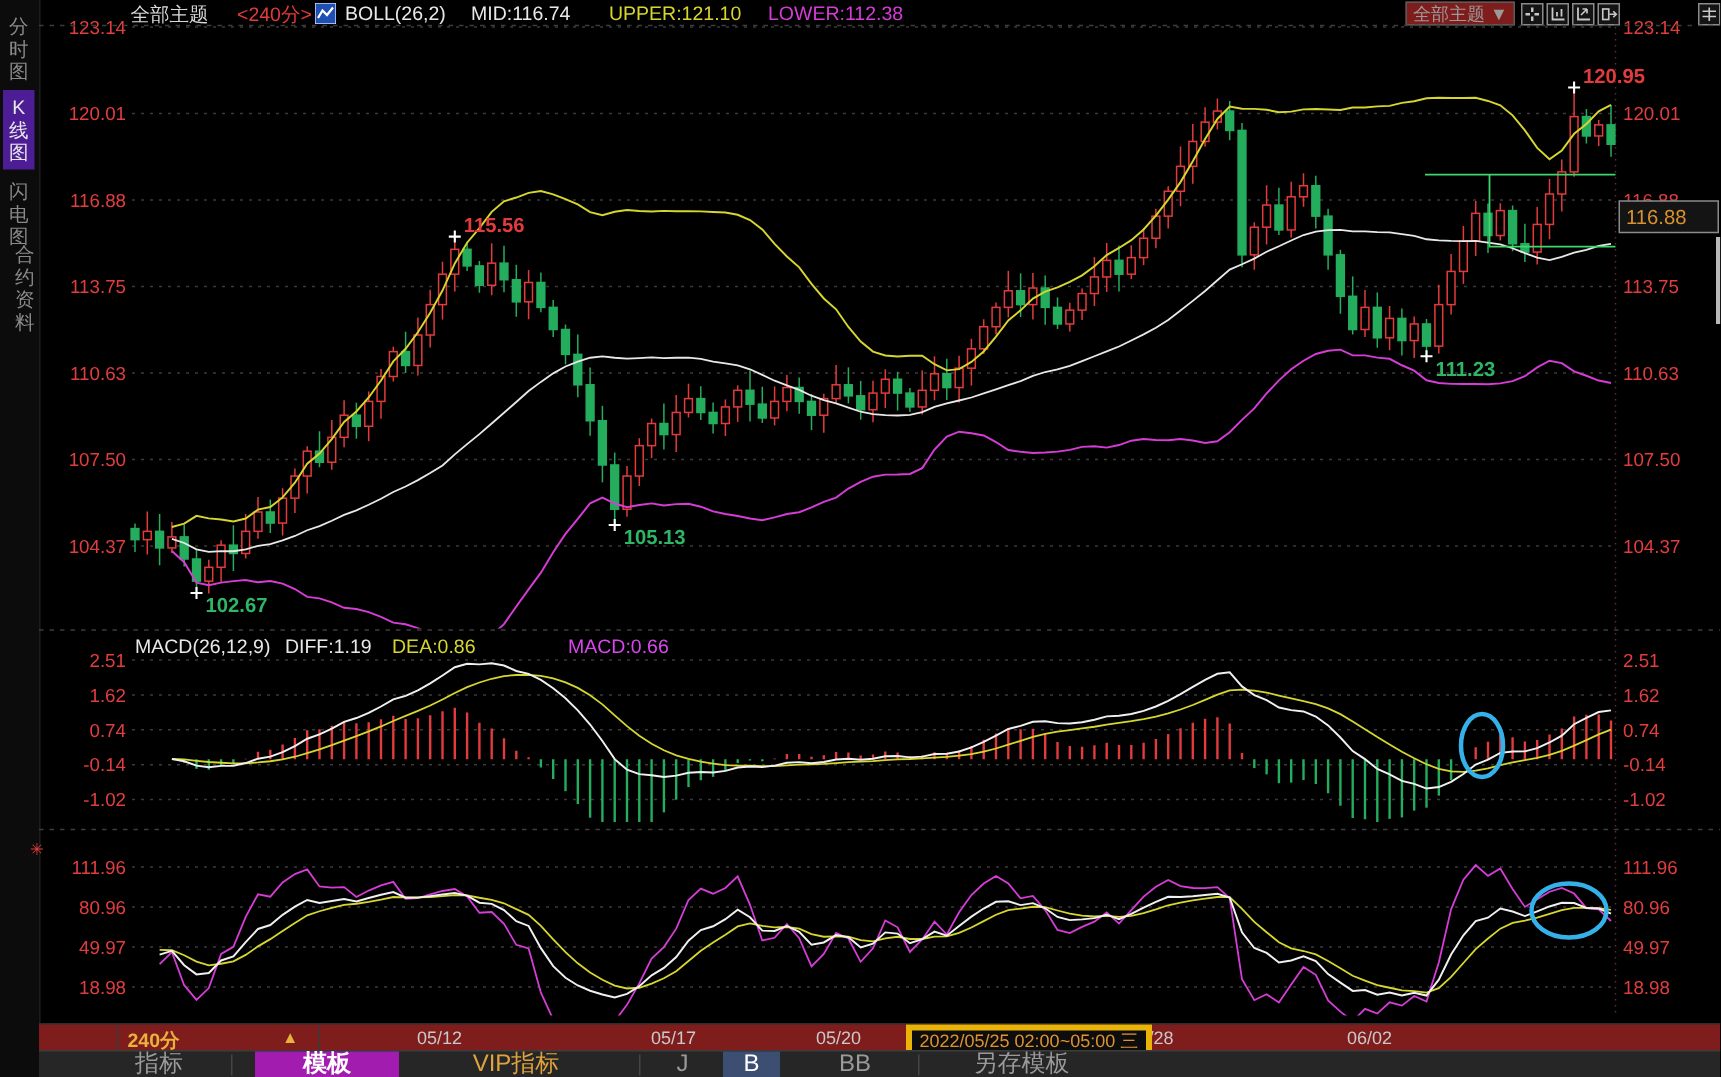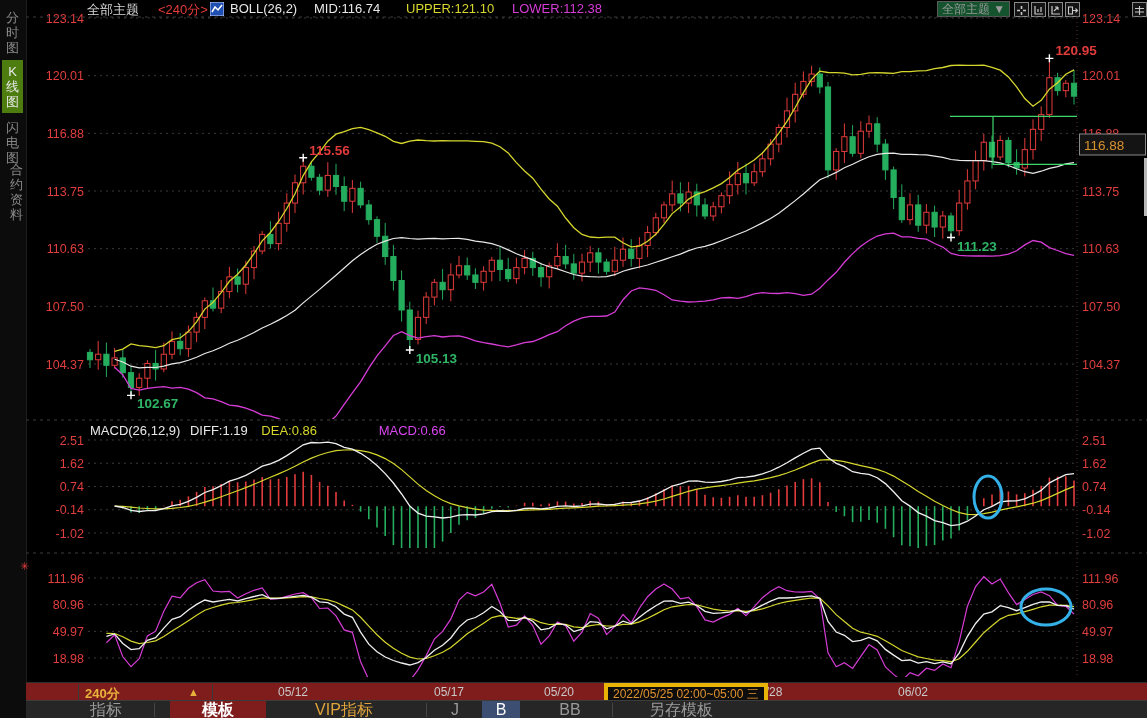--- a/index.html
+++ b/index.html
@@ -3,37 +3,37 @@
 <meta charset="utf-8">
 <style>
   html,body{margin:0;padding:0;background:#000;}
   #root{position:relative;width:1147px;height:718px;background:#000;overflow:hidden;
         font-family:"Liberation Sans",sans-serif;-webkit-font-smoothing:antialiased;}
   .abs{position:absolute;}
   
   #sidebar{left:0;top:0;width:26px;height:718px;background:#0c0c0c;border-right:1px solid #1c1c1c;}
   .side-tab{position:absolute;left:2px;width:21px;padding:4px 0;text-align:center;
             font-size:13px;line-height:15px;color:#8a8a8a;word-break:break-all;cursor:pointer;}
-  .side-tab.active{background:#4d7c0f;color:#e8e8e8;}
+  .side-tab.active{background:#4c1d95;color:#e8e8e8;}
   
   .hseg{position:absolute;top:1px;font-size:13px;white-space:nowrap;}
   .btn-themes{position:absolute;top:1px;height:14px;border:1px solid #5a5a5a;color:#9a9a9a;
-              font-size:12px;line-height:14px;padding:0 4px;cursor:pointer;background:#14532d;}
+              font-size:12px;line-height:14px;padding:0 4px;cursor:pointer;background:#7f1d1d;}
   .tool-ic{position:absolute;top:2px;width:13px;height:13px;border:1px solid #8a8a8a;
            background:#141414;cursor:pointer;}
   
   #timeline{left:26px;top:682px;width:1121px;height:18px;background:#7f1d1d;border-top:1px solid #2e2e2e;}
   .tl-sep{position:absolute;top:1px;width:1px;height:16px;background:#3a3a3a;}
   .tl-date{position:absolute;top:2px;font-size:12px;color:#c9c9c9;white-space:nowrap;}
   #cross-box{position:absolute;top:0;height:15px;border:4px solid #eab308;background:#0d0d0d;
              color:#e0922f;font-size:12px;line-height:15px;padding:0 5px;white-space:nowrap;}
   #tabsbar{left:26px;top:700px;width:1121px;height:18px;background:#262626;border-top:1px solid #3c3c3c;}
   .btab{position:absolute;top:0;height:18px;font-size:16px;line-height:18px;text-align:center;
         color:#9a9a9a;cursor:pointer;white-space:nowrap;}
-  .btab.active{background:#7f1d1d;color:#ffffff;font-weight:bold;}
+  .btab.active{background:#a21caf;color:#ffffff;font-weight:bold;}
   .btab.vip{color:#e0a23c;}
   .btab.blue{background:#3d4e73;color:#ffffff;}
   .tab-sep{position:absolute;top:2px;width:1px;height:14px;background:#454545;}
   #scrollthumb{left:1144px;top:158px;width:3px;height:58px;background:#b9b9b9;}
   svg text{font-family:"Liberation Sans",sans-serif;}
 </style>
 </head>
 <body>
 
 <div id="root">

